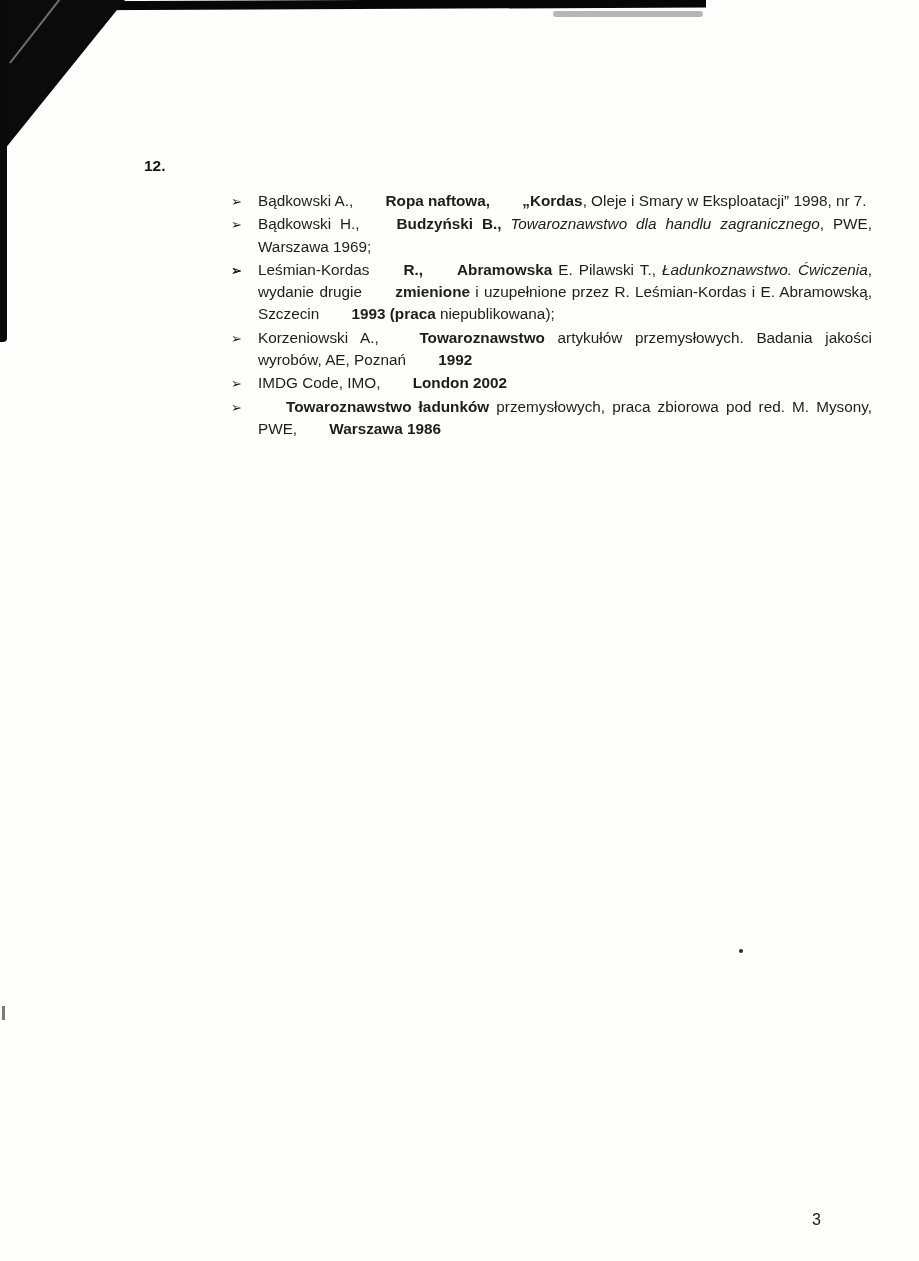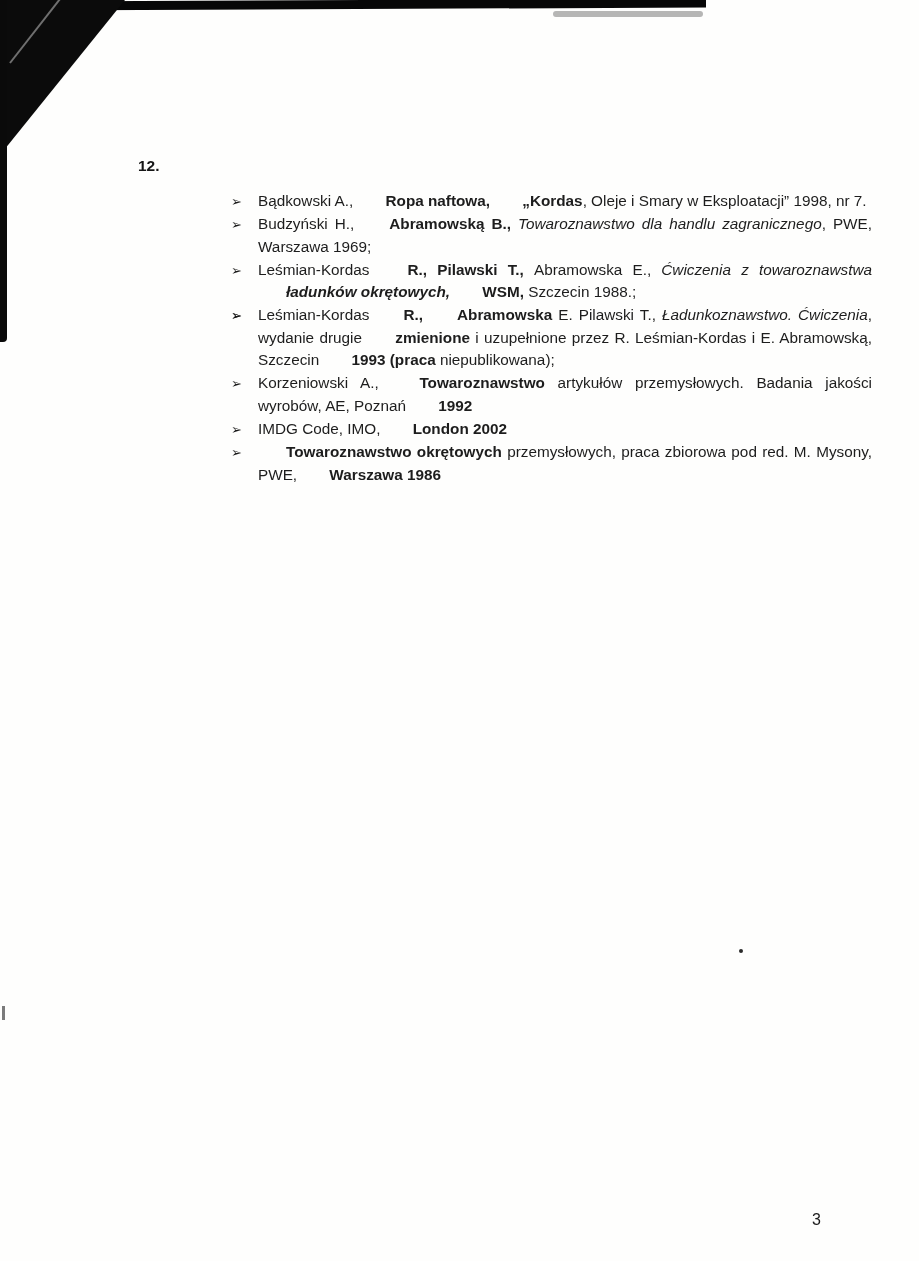--- a/index.html
+++ b/index.html
@@ -58,21 +58,21 @@
   .art-dot {
     left: 739px; top: 949px;
     width: 4px; height: 4px;
     background: #2a2a2a;
     border-radius: 50%;
   }
 
   
   .heading {
     position: absolute;
-    top: 157px; left: 138px;
+    top: 157px; left: 144px;
     display: flex;
     font-size: 15.5px;
     font-weight: bold;
     color: #161616;
   }
   .h-num { width: 45px; }
 
   
   .bib-list {
     position: absolute;
@@ -118,24 +118,24 @@
   <div class="artifact art-left-bar"></div>
   <div class="artifact art-left-tick"></div>
   <div class="artifact art-dot"></div>
 
   <div class="heading">
     <span class="h-num">12.</span>
   </div>
 
   <div class="bib-list" id="bib-list">
       <div class="bib-item"><span class="bullet">➢</span><span><span>Bądkowski A., </span><span class="b">Ropa naftowa, </span><span class="b">„Kordas</span><span>, Oleje i Smary w Eksploatacji” 1998, nr 7.</span></span></div>
-      <div class="bib-item"><span class="bullet">➢</span><span><span>Budzyński H., </span><span class="b">Abramowską B., </span><span class="i">Towaroznawstwo dla handlu zagranicznego</span><span>, PWE, Warszawa 1969;</span></span></div>
-      <div class="bib-item"><span class="bullet">➢</span><span><span>Leśmian-Kordas </span><span class="b">R., Pilawski T., </span><span>Abramowska E., </span><span class="i">Ćwiczenia z towaroznawstwa </span><span class="b i">ładunków okrętowych, </span><span class="b">WSM, </span><span>Szczecin 1988.;</span></span></div>
+      <div class="bib-item"><span class="bullet">➢</span><span><span>Bądkowski H., </span><span class="b">Budzyński B., </span><span class="i">Towaroznawstwo dla handlu zagranicznego</span><span>, PWE, Warszawa 1969;</span></span></div>
+      <div class="bib-item"><span class="bullet">➢</span></div>
       <div class="bib-item"><span class="bullet">➢</span></div>
       <div class="bib-item"><span class="bullet">➢</span><span><span>Leśmian-Kordas </span><span class="b">R., </span><span class="b">Abramowska </span><span>E. Pilawski T., </span><span class="i">Ładunkoznawstwo. Ćwiczenia</span><span>, wydanie drugie </span><span class="b">zmienione</span><span> i uzupełnione przez R. Leśmian-Kordas i E. Abramowską, Szczecin </span><span class="b">1993 (praca</span><span> niepublikowana);</span></span></div>
       <div class="bib-item"><span class="bullet">➢</span><span><span>Korzeniowski A., </span><span class="b">Towaroznawstwo </span><span>artykułów przemysłowych. Badania jakości wyrobów, AE, Poznań </span><span class="b">1992</span></span></div>
       <div class="bib-item"><span class="bullet">➢</span><span><span>IMDG Code, IMO, </span><span class="b">London 2002</span></span></div>
-      <div class="bib-item"><span class="bullet">➢</span><span><span class="b">Towaroznawstwo okrętowych </span><span>przemysłowych, praca zbiorowa pod red. M. Mysony, PWE, </span><span class="b">Warszawa 1986</span></span></div>
+      <div class="bib-item"><span class="bullet">➢</span><span><span class="b">Towaroznawstwo ładunków </span><span>przemysłowych, praca zbiorowa pod red. M. Mysony, PWE, </span><span class="b">Warszawa 1986</span></span></div>
     </div>
 
   <div class="page-number">3</div>
 
 </div>
 
 </body></html>

